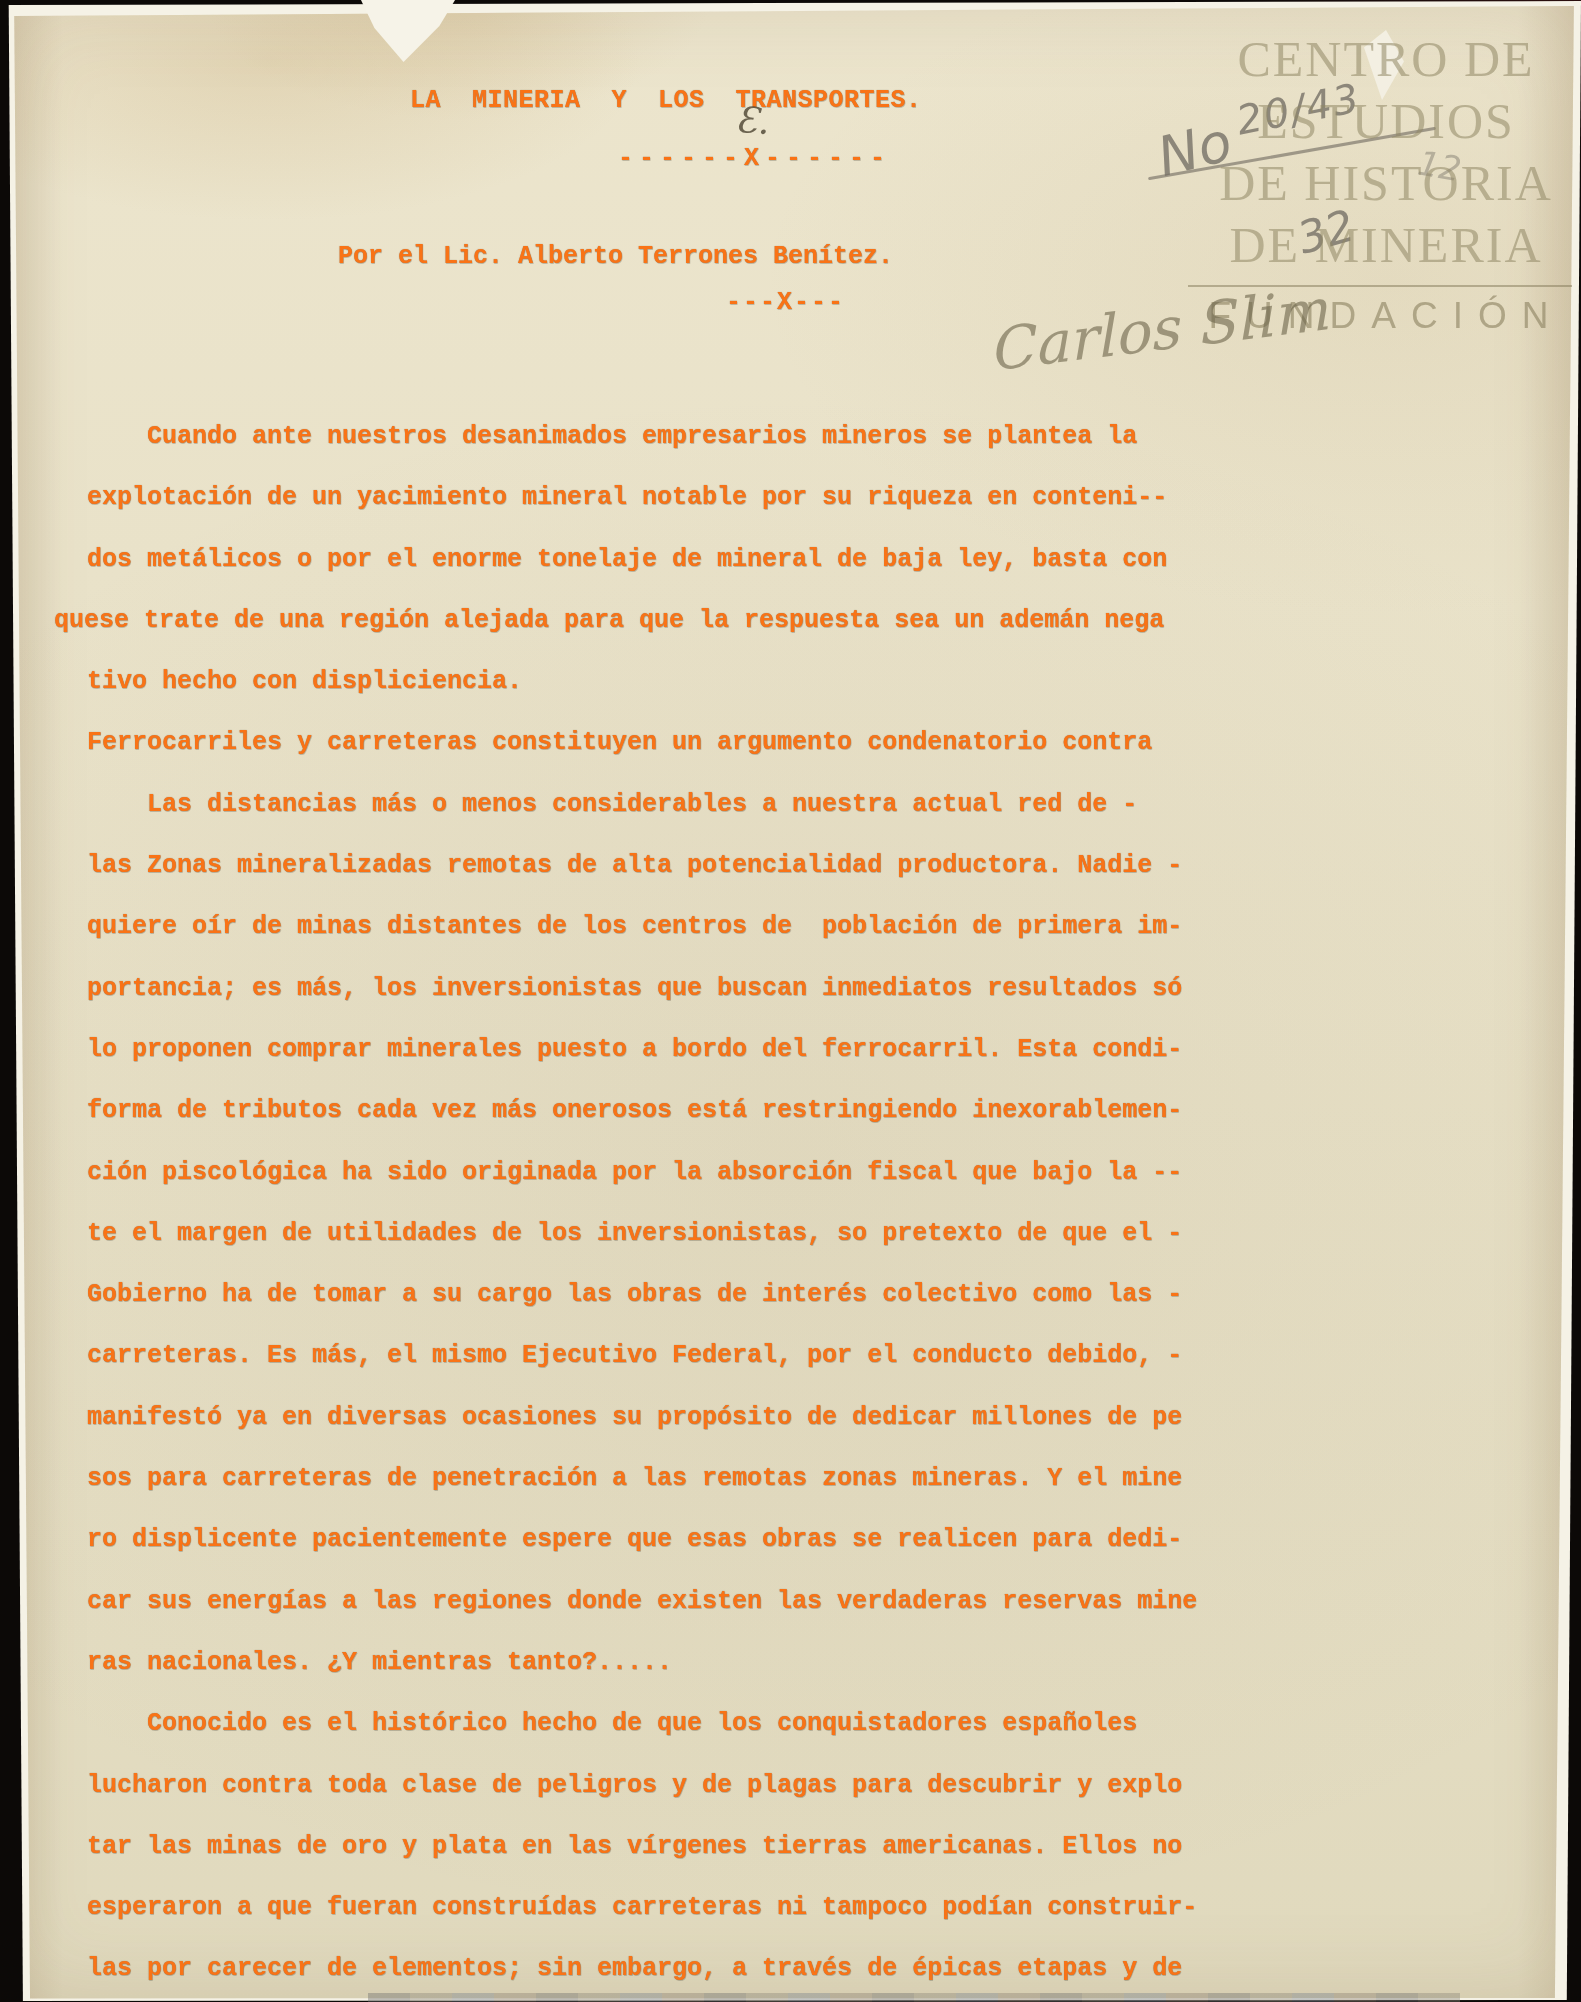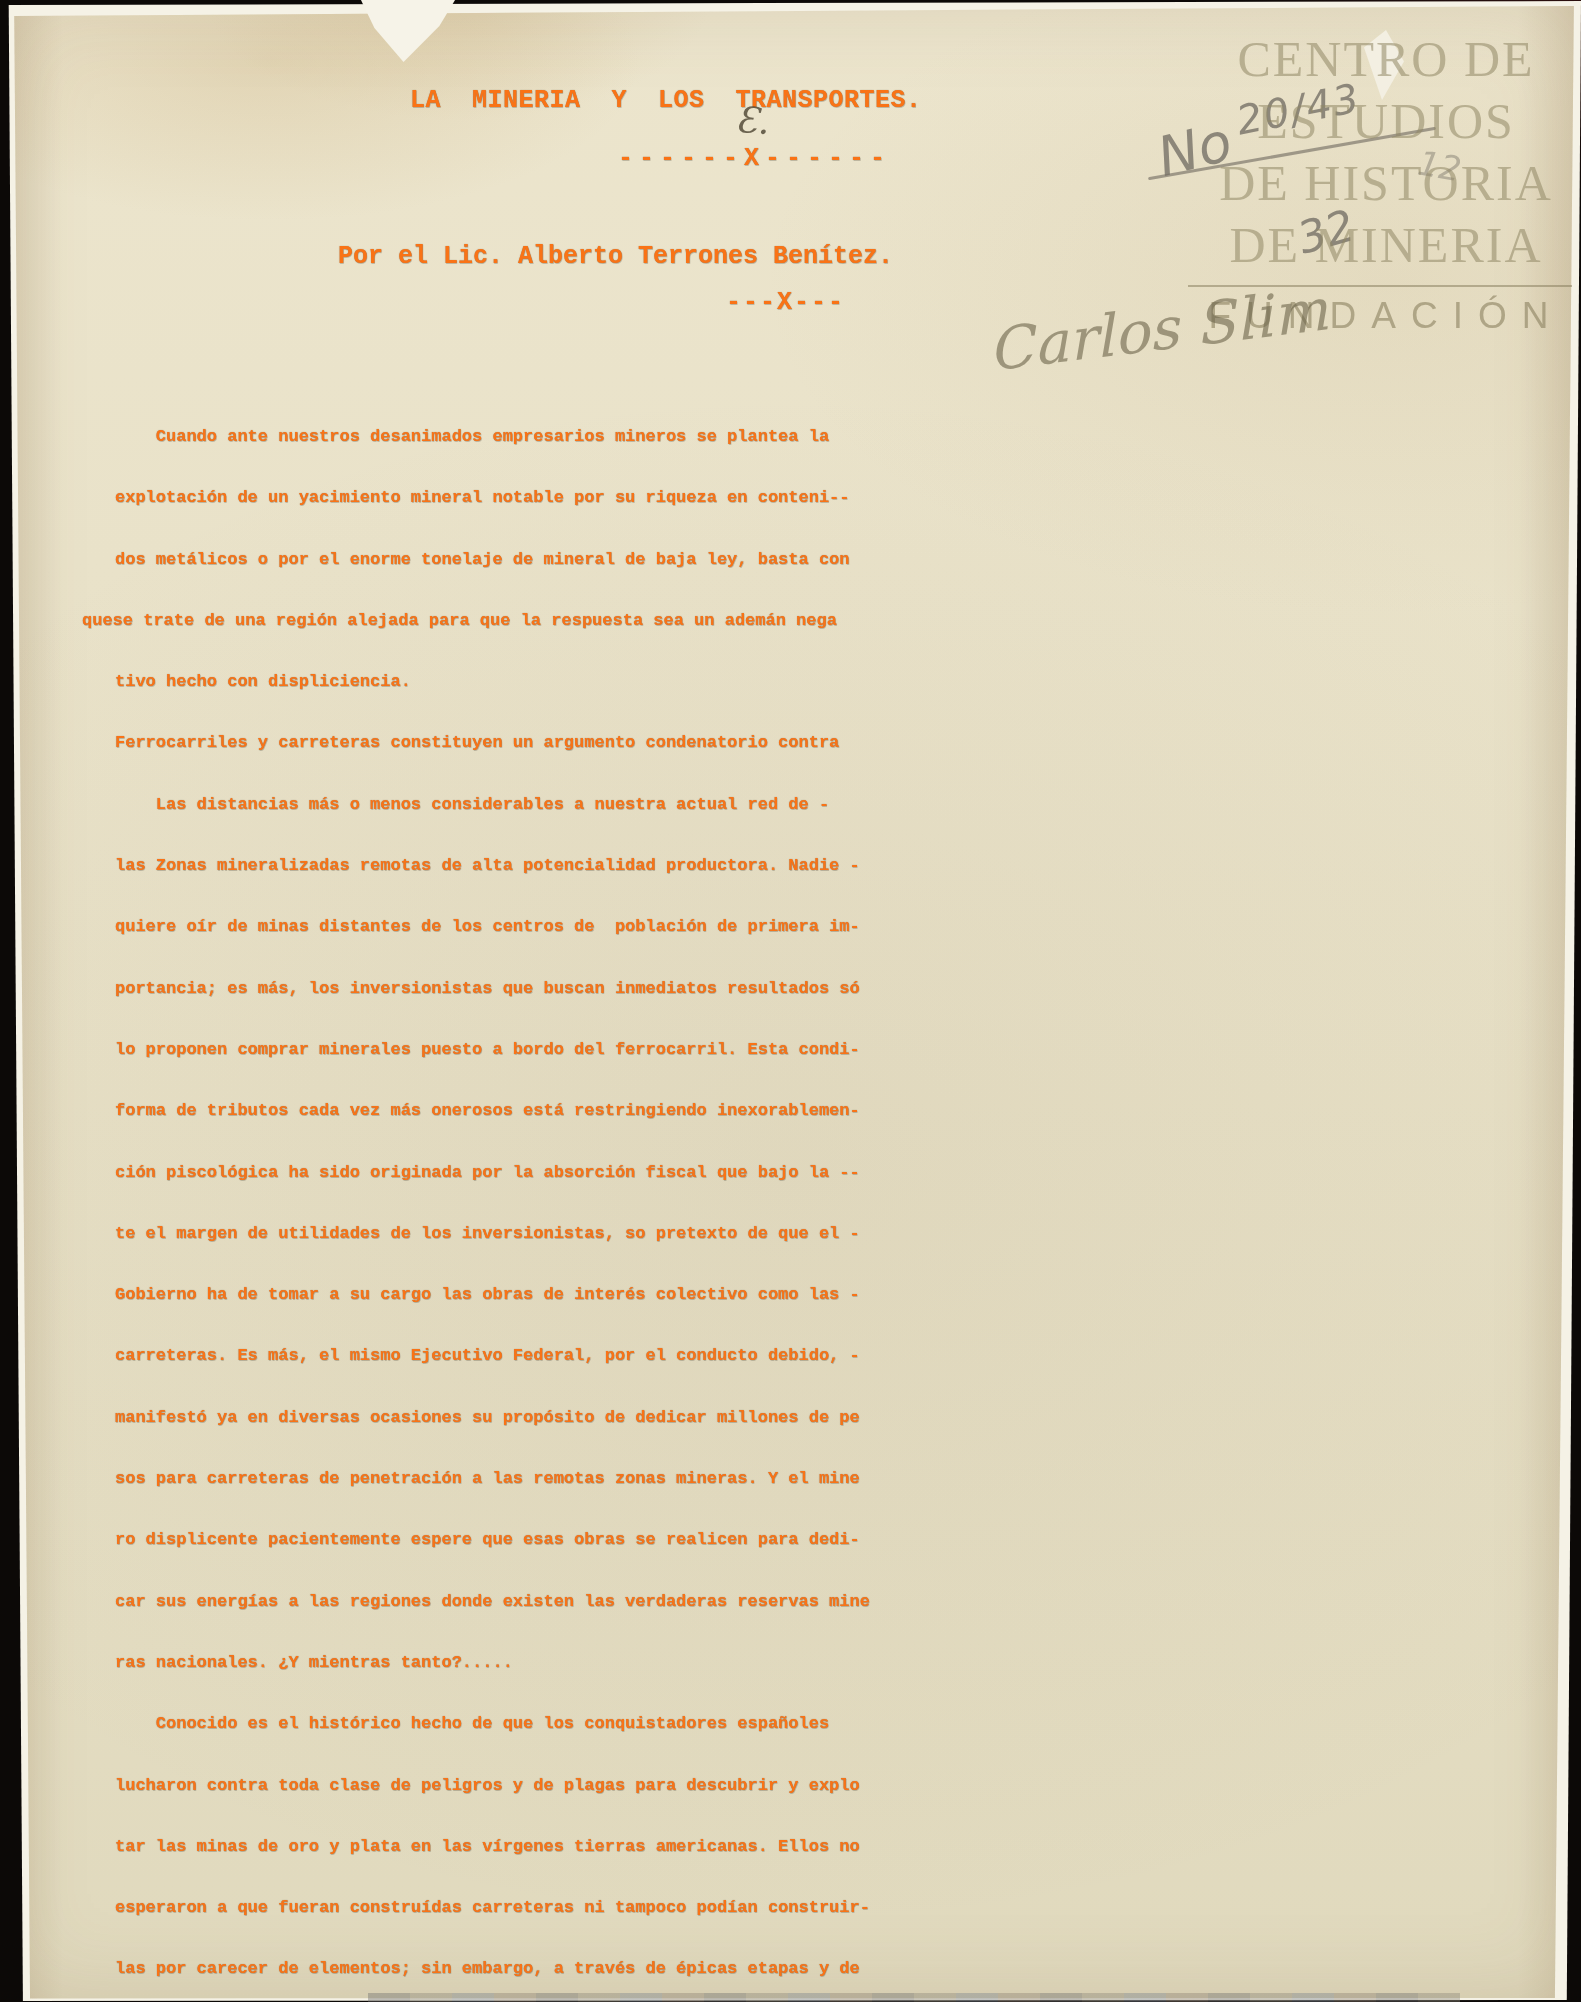--- a/index.html
+++ b/index.html
@@ -41,21 +41,21 @@
     clip-path:polygon(0 25%, 55% 0, 100% 45%, 45% 100%);
   }
   .typed{
     font-family:"Liberation Mono", monospace;font-weight:700;color:#f97316;
     text-shadow:0 0 1px rgba(70,60,45,0.55), 0.6px 0.6px 0 rgba(70,60,45,0.22);
   }
   .title{position:absolute;left:410px;top:86px;font-size:25px;letter-spacing:0.5px;white-space:pre;}
   .divider-top{position:absolute;left:618px;top:144px;font-size:25px;letter-spacing:6px;white-space:pre;}
   .byline{position:absolute;left:338px;top:210px;font-size:25px;white-space:pre;margin-top:32px;}
   .divider-mid{position:absolute;left:726px;top:288px;font-size:25px;letter-spacing:2px;white-space:pre;}
-  .body-block{position:absolute;left:115px;top:406px;font-size:17px;line-height:61.3px;}
+  .body-block{position:absolute;left:87px;top:406px;font-size:25px;line-height:61.3px;}
   .tline{white-space:pre;height:61.3px;}
   .hand-mark{
     position:absolute;left:736px;top:100px;font-family:"DejaVu Serif", serif;font-style:italic;
     font-size:36px;color:rgba(85,76,58,0.85);transform:rotate(4deg);
   }
   
   .watermark{
     position:absolute;left:1200px;top:4px;width:372px;text-align:center;pointer-events:none;
     font-family:"Liberation Serif", serif;color:rgba(144,134,100,0.55);margin-top:24px;
   }

